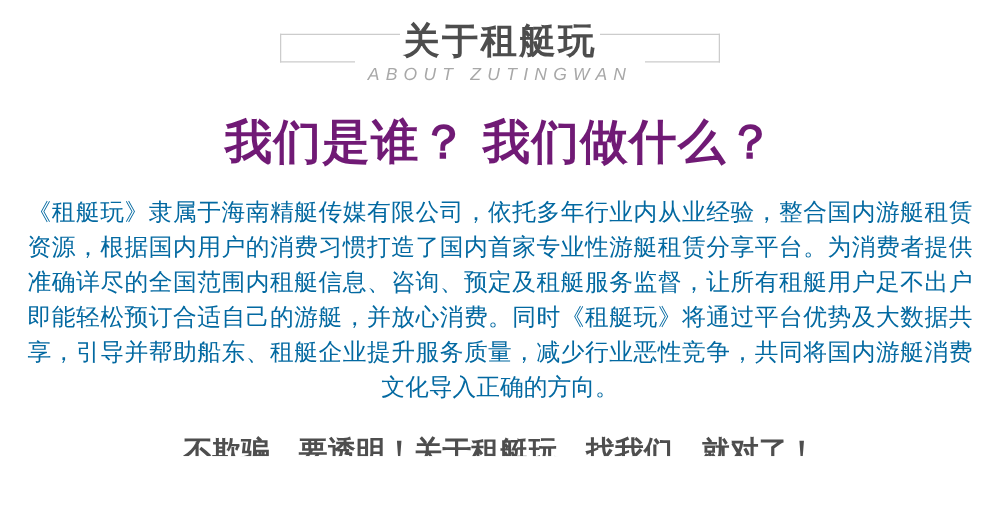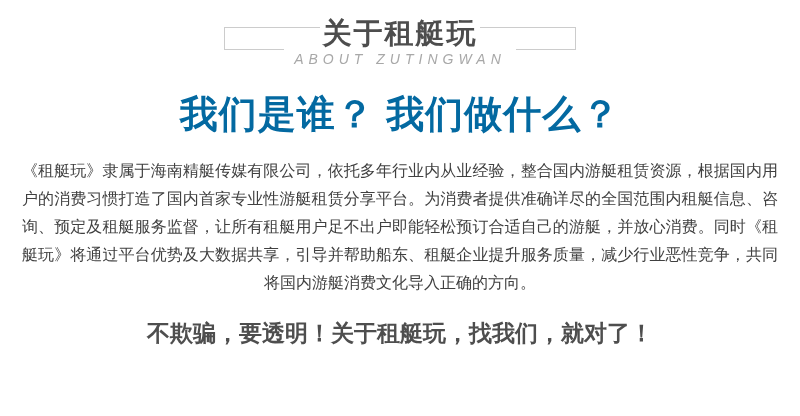--- a/index.html
+++ b/index.html
@@ -51,31 +51,31 @@
   }
 
   
   .headline {
     margin: 22px 0 0;
     text-align: center;
     font-size: 38px;
     line-height: 44px;
     font-weight: 700;
     letter-spacing: 1px;
-    color: #0369a1;
+    color: #701a75;
     white-space: nowrap;
   }
 
   
   .about {
     width: 756px;
     margin: 21px auto 0;
-    font-size: 16px;
+    font-size: 19px;
     line-height: 28px;
-    color: #404040;
+    color: #0369a1;
     text-align: justify;
     text-align-last: center;
   }
 
   
   .slogan {
     margin-top: 20px;
     text-align: center;
     font-size: 23px;
     line-height: 33px;

